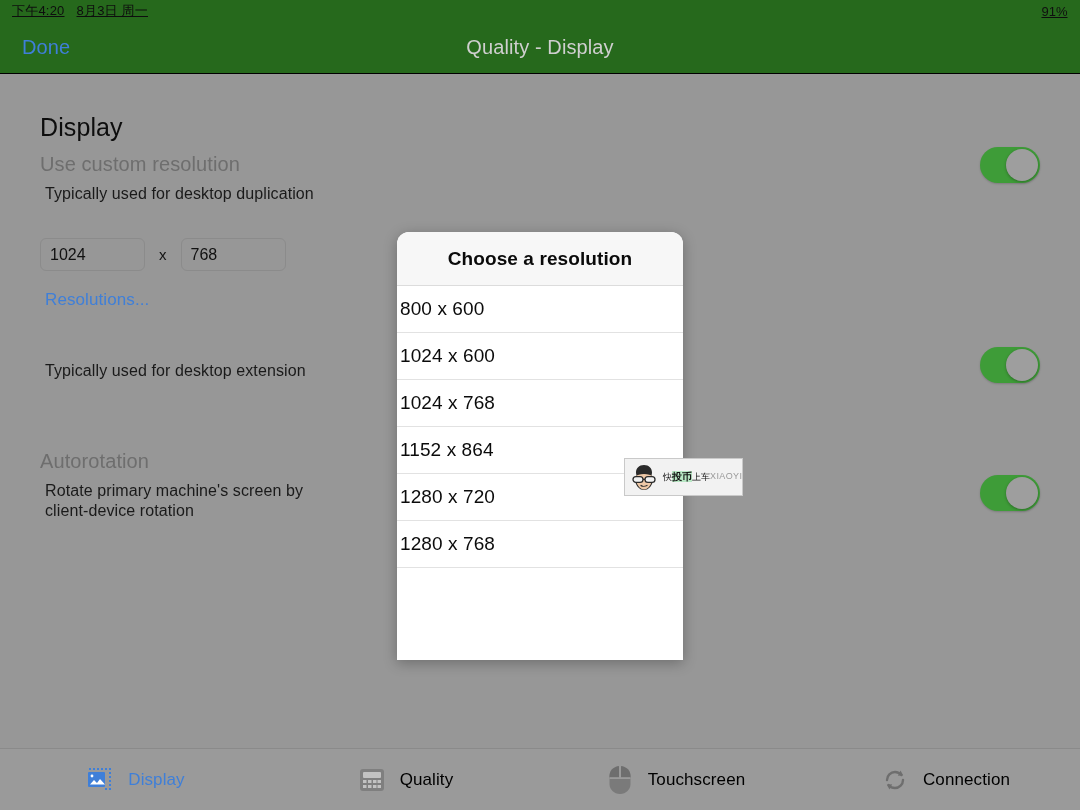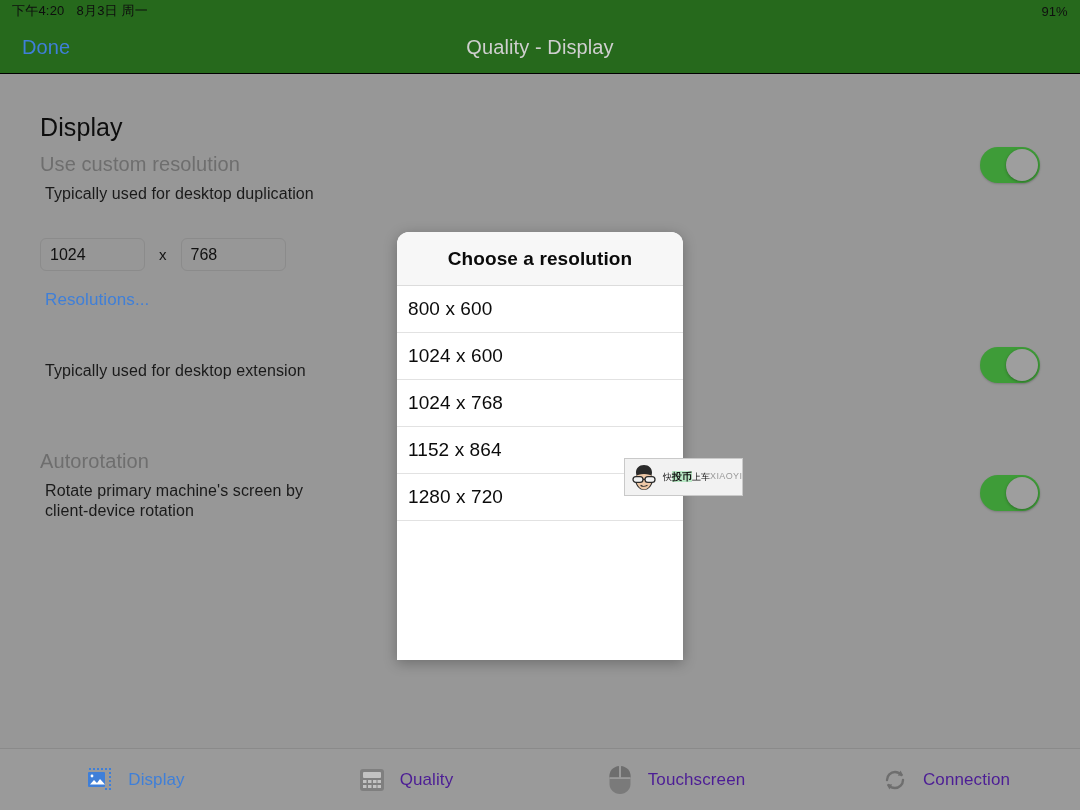--- a/index.html
+++ b/index.html
@@ -18,20 +18,21 @@
   
   .statusbar {
     position: absolute; top: 0; left: 0;
     width: 1080px; height: 22px;
     background: #26691c;
     display: flex; align-items: center;
     padding: 0 12px;
     color: #0e0e0e;
     font-size: 13px;
     font-weight: 500;
+    text-decoration: underline;
   }
   .status-left { display: flex; align-items: baseline; gap: 12px; letter-spacing: .2px; }
   .status-spacer { flex: 1; }
   .status-right { display: flex; align-items: center; gap: 7px; flex-direction: column; }
   .wifi-icon { display: block; }
   .battery-pct { font-size: 13px; color: #101010; }
   .battery-icon { display: block; }
 
   
   .navbar {
@@ -132,21 +133,21 @@
     background: #f7f7f7;
     display: flex; align-items: center; justify-content: center;
     font-size: 19px; font-weight: bold; color: #0a0a0a;
     border-bottom: 1px solid #dcdcdc;
     letter-spacing: .1px;
   }
   .dialog-list { background: #fff; }
   .dialog-item {
     height: 47px;
     display: flex; align-items: center;
-    padding-left: 11px;
+    padding-left: 3px;
     font-size: 19px; color: #0b0b0b;
     border-bottom: 1px solid #e2e2e2;
     cursor: pointer;
     letter-spacing: .1px;
   }
   .dialog-item:last-child { border-bottom: 1px solid #e2e2e2; }
 
   
   .watermark {
     position: absolute;
@@ -177,21 +178,21 @@
     background: #9a9a9a;
     border-top: 1px solid #8a8a8a;
     display: flex; align-items: center;
   }
   .tab {
     flex: 1;
     display: flex; align-items: center; justify-content: center;
     gap: 13px;
     cursor: pointer;
   }
-  .tab-label { font-size: 17px; color: #4c1d95; letter-spacing: .1px; }
+  .tab-label { font-size: 17px; color: #000000; letter-spacing: .1px; }
   .tab.active .tab-label { color: #3f7fd8; }
   .tab-icon { display: flex; align-items: center; justify-content: center; width: 30px; height: 30px; }
 </style>
 </head>
 <body>
 
 <div id="app">
 
   <div class="statusbar">
     <div class="status-left">
@@ -258,20 +259,21 @@
   </div>
 
   <div class="dialog">
     <div class="dialog-header">Choose a resolution</div>
     <div class="dialog-list">
       <div class="dialog-item">800 x 600</div>
       <div class="dialog-item">1024 x 600</div>
       <div class="dialog-item">1024 x 768</div>
       <div class="dialog-item">1152 x 864</div>
       <div class="dialog-item">1280 x 720</div>
+      <div class="dialog-item">1280 x 768</div>
     </div>
   </div>
 
   <div class="watermark">
     <div class="wm-avatar">
       <svg width="32" height="32" viewBox="0 0 32 32">
         <path d="M16 4c-5 0-8 3.2-8 7.5 0 1 .2 2 .5 2.8C7.5 15 7 16.4 7 18c0 6 4 11 9 11s9-5 9-11c0-1.6-.5-3-1.5-3.7.3-.8.5-1.8.5-2.8C24 7.2 21 4 16 4z" fill="#2b2b2b"></path>
         <path d="M16 13c-4 0-7 1-9 2.5 1.5 8 4.5 13 9 13s7.5-5 9-13C23 14 20 13 16 13z" fill="#efc9a8"></path>
         <path d="M5 18.5c0-1.6 1.3-2.9 2.9-2.9h4.2c1.6 0 2.9 1.3 2.9 2.9s-1.3 2.9-2.9 2.9H7.9C6.3 21.4 5 20.1 5 18.5z" fill="#f2f2f2" stroke="#2b2b2b" stroke-width="1.3"></path>
         <path d="M17 18.5c0-1.6 1.3-2.9 2.9-2.9h4.2c1.6 0 2.9 1.3 2.9 2.9s-1.3 2.9-2.9 2.9h-4.2C18.3 21.4 17 20.1 17 18.5z" fill="#f2f2f2" stroke="#2b2b2b" stroke-width="1.3"></path>

